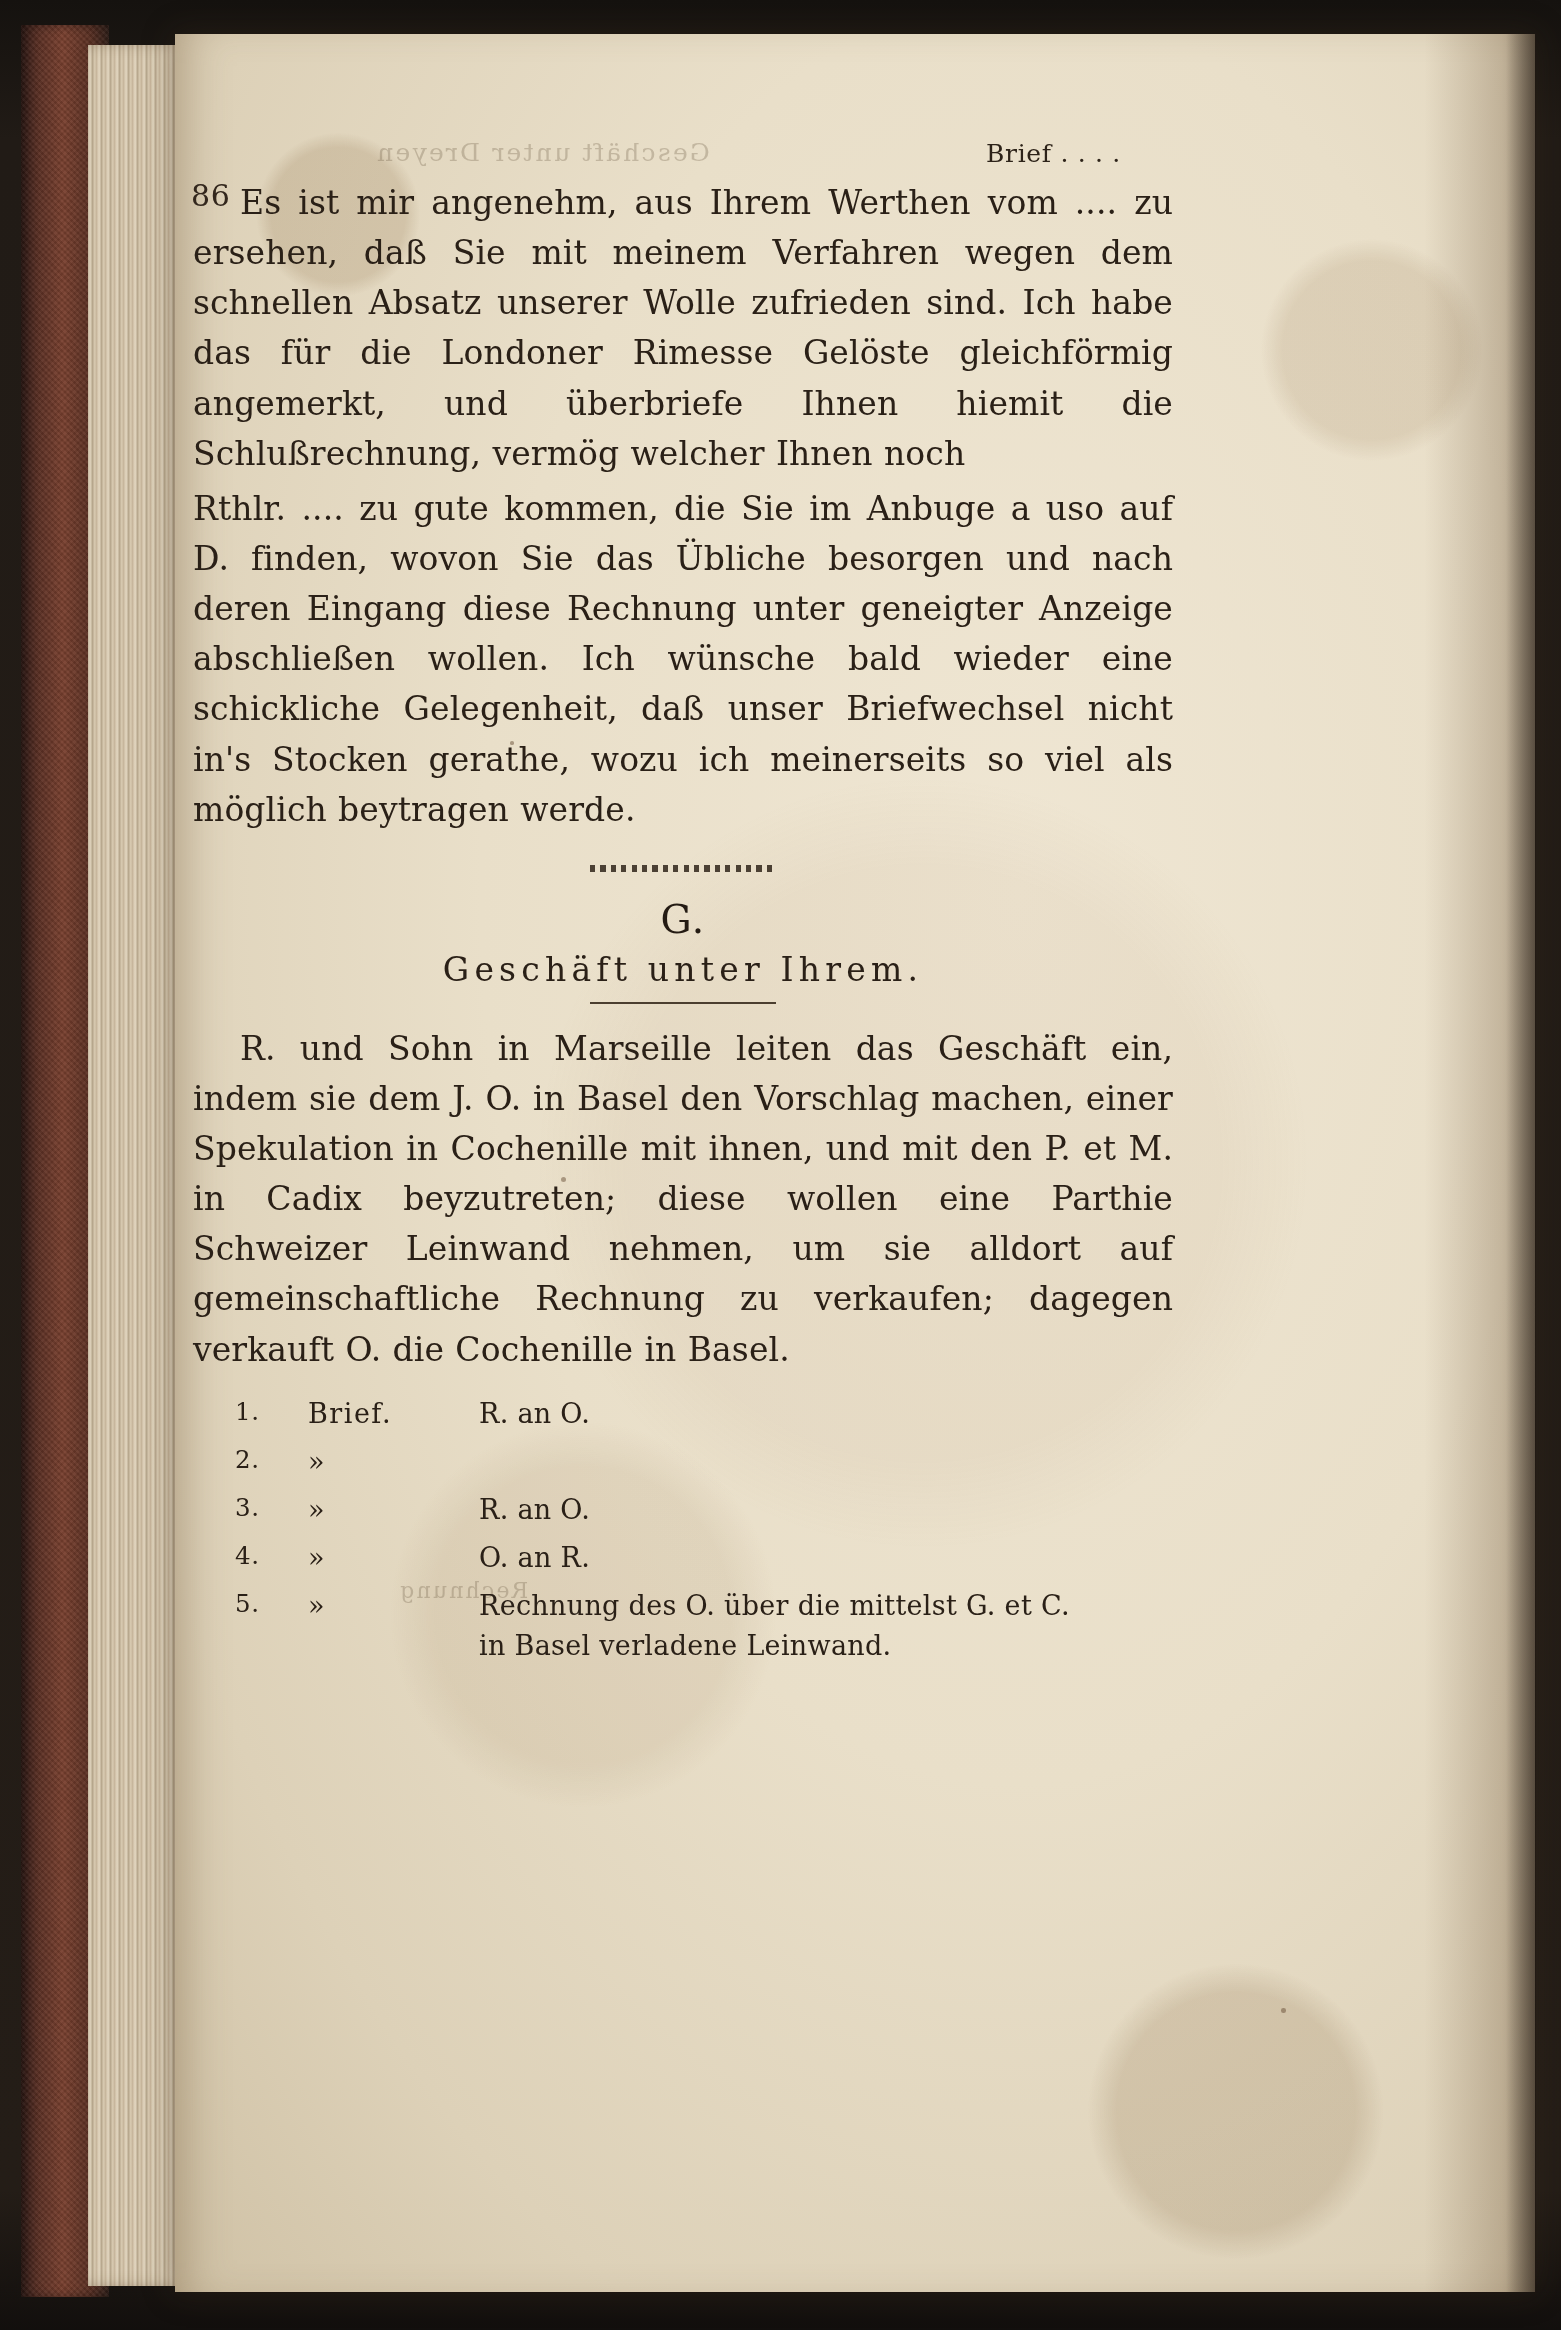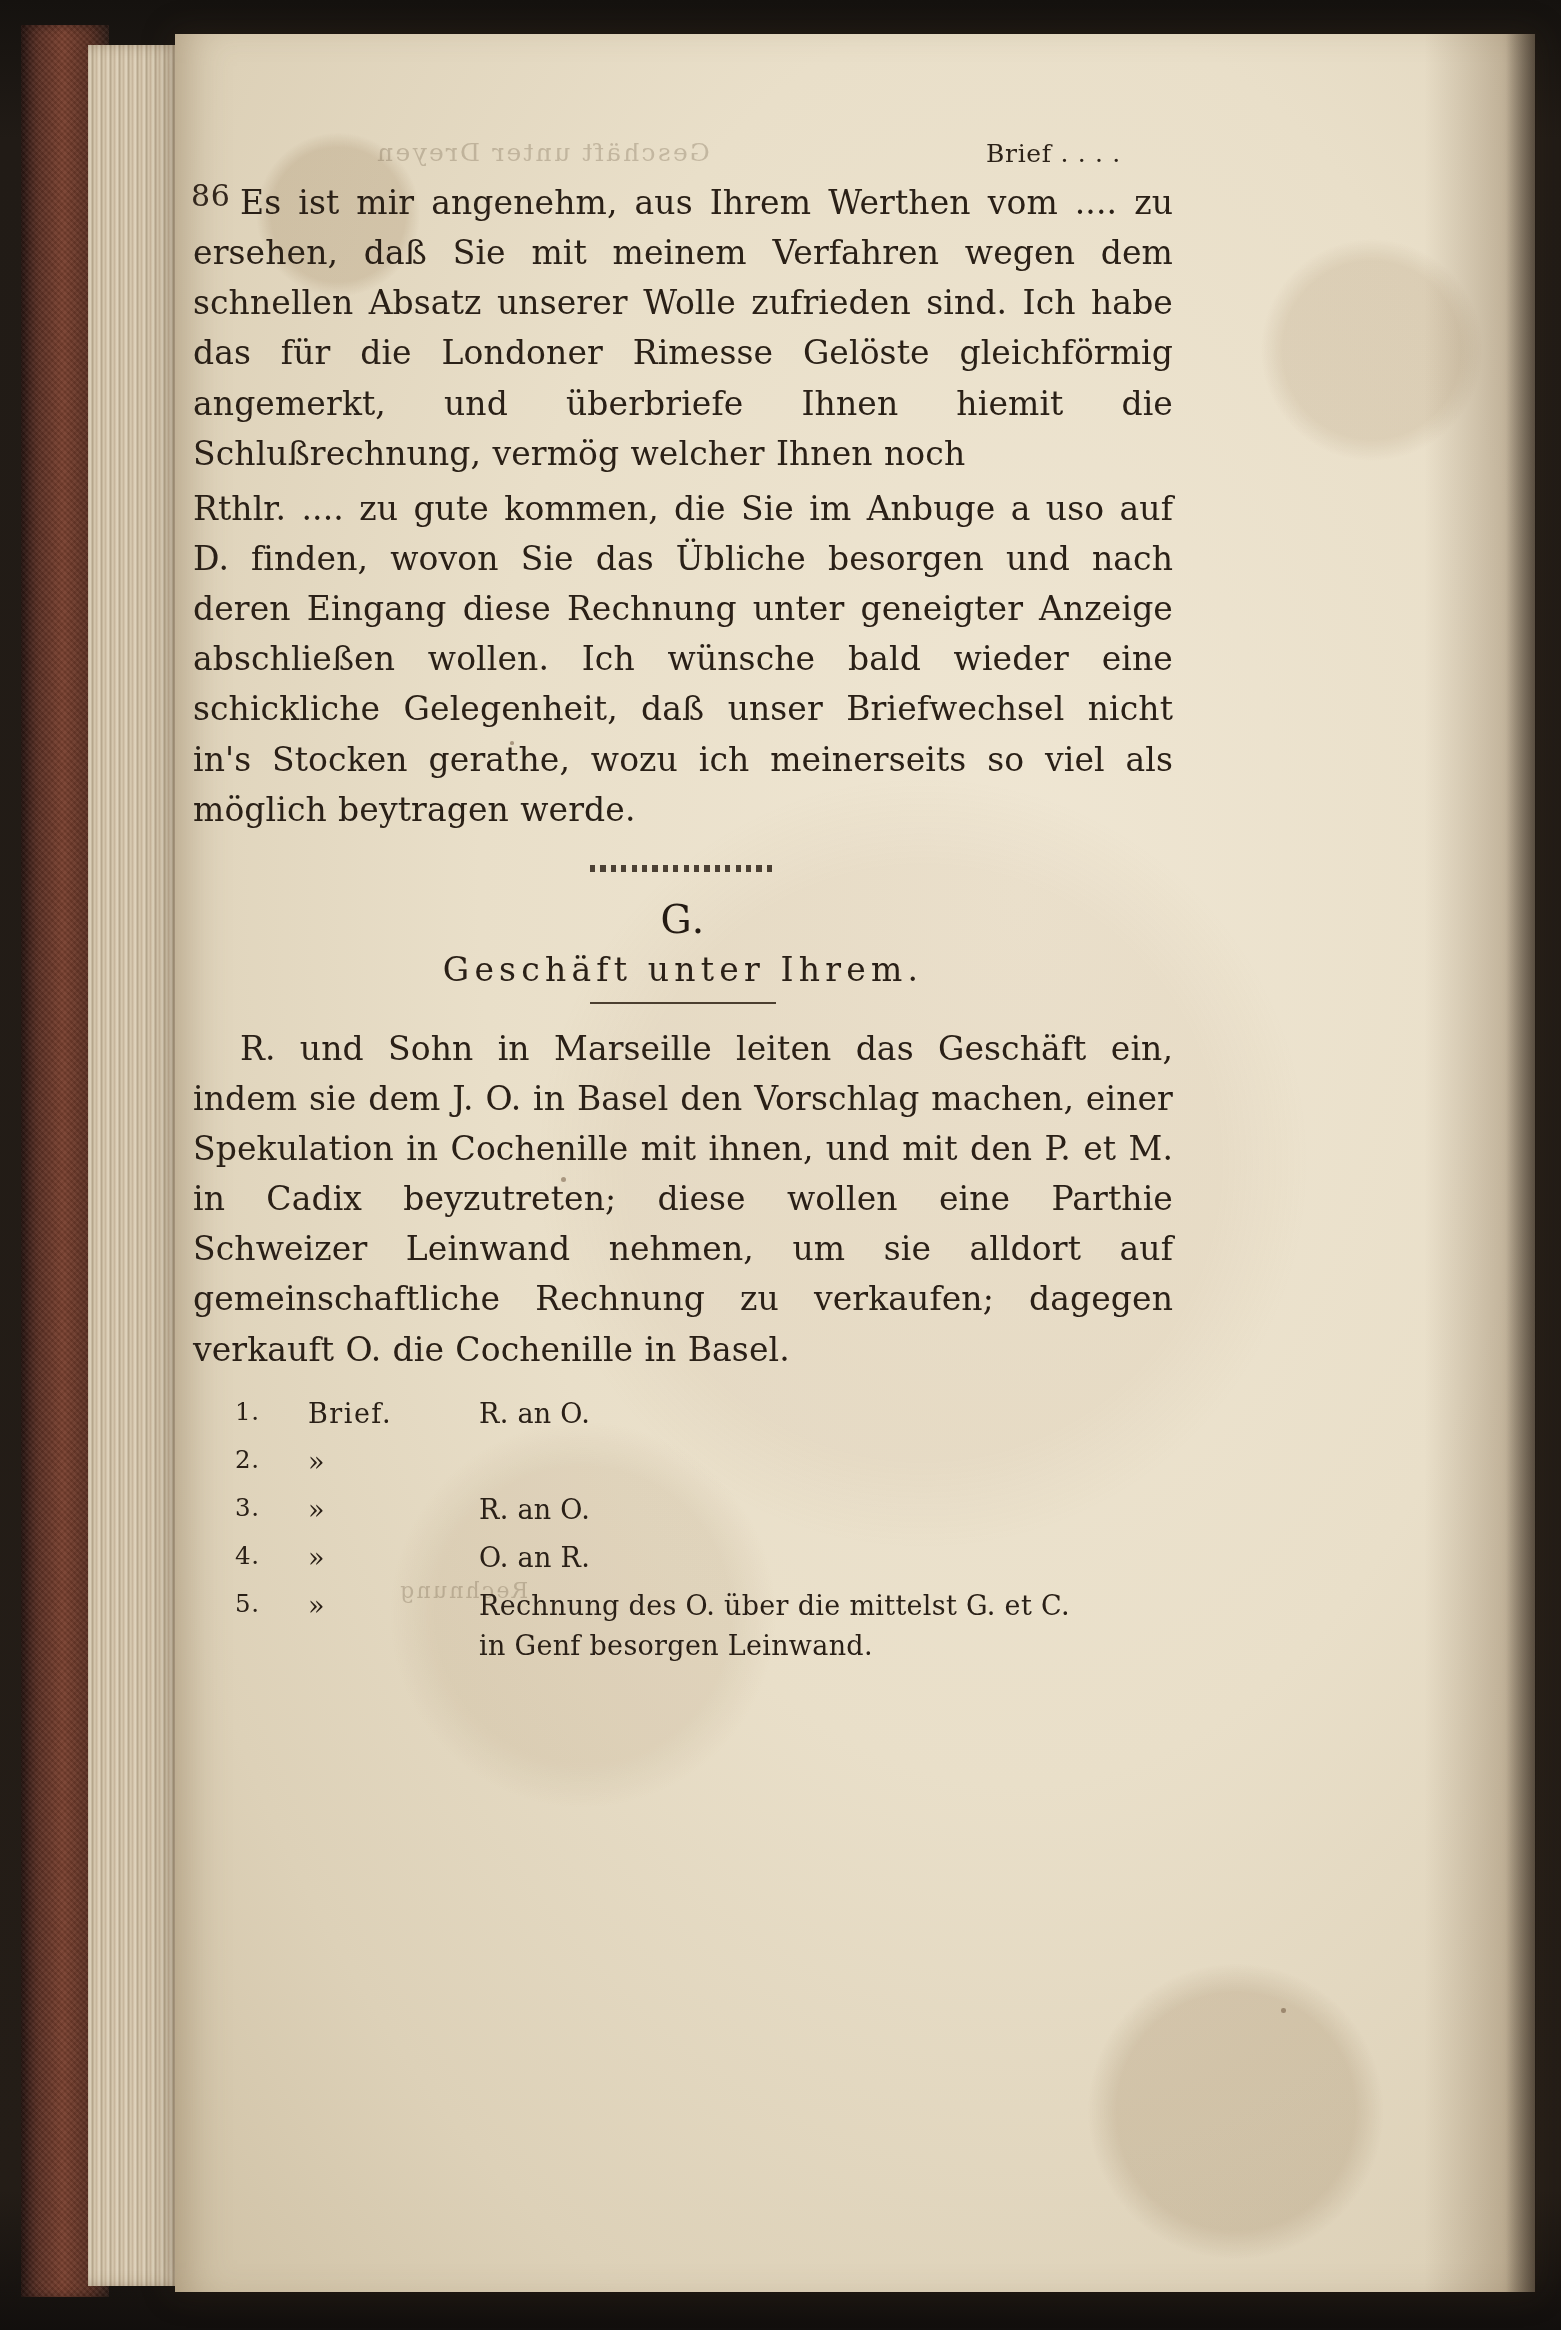--- a/index.html
+++ b/index.html
@@ -317,20 +317,20 @@
       <li>
         <span class="ll-num">4.</span>
         <span class="ll-word">»</span>
         <span class="ll-desc">O. an R.</span>
       </li>
       <li>
         <span class="ll-num">5.</span>
         <span class="ll-word">»</span>
         <span class="ll-desc">
           <span>Rechnung des O. über die mittelst G. et C.</span>
-          <span class="cont">in Genf besorgen Leinwand.</span>
+          <span class="cont">in Basel verladene Leinwand.</span>
         </span>
       </li>
     </ul>
 
   </div>
 </div>
 
 
 </body></html>

